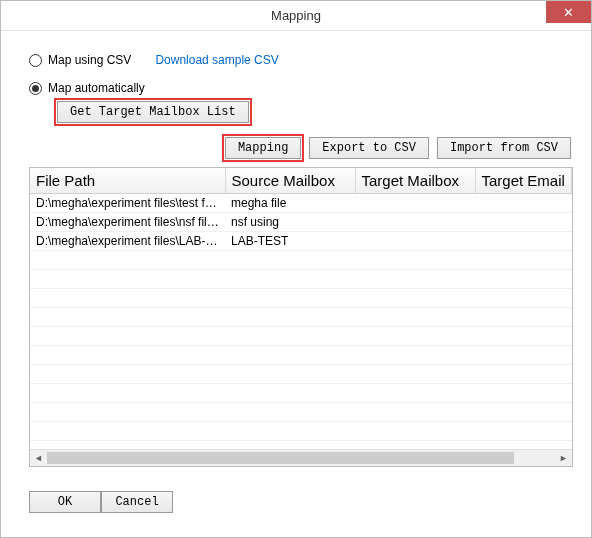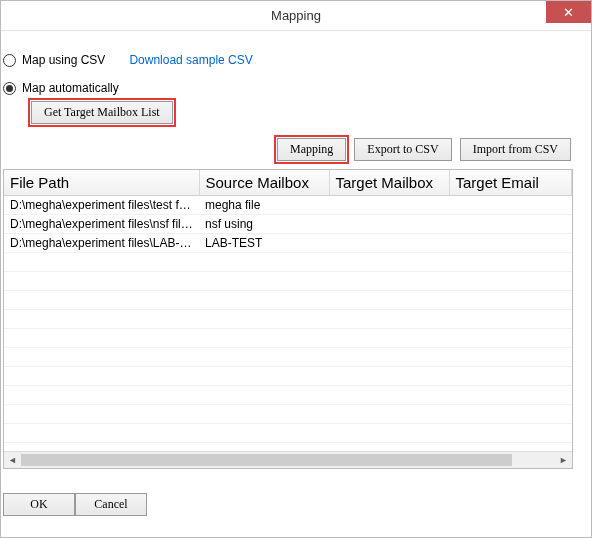--- a/index.html
+++ b/index.html
@@ -36,21 +36,21 @@
     background: #c75050;
     color: #fff;
     display: flex;
     align-items: center;
     justify-content: center;
     cursor: pointer;
     font-size: 13px;
     font-family: Arial, sans-serif;
   }
   .content {
-    padding: 22px 18px 0 2px;
+    padding: 22px 18px 0 28px;
   }
   .row {
     display: flex;
     align-items: center;
     margin-bottom: 6px;
   }
   .radio {
     width: 13px; height: 13px;
     border: 1px solid #333;
     border-radius: 50%;
@@ -70,21 +70,21 @@
     color: #0066cc;
     cursor: pointer;
     margin-left: 24px;
   }
   .btn {
     background: linear-gradient(#f5f5f5, #e8e8e8);
     border: 1px solid #999;
     padding: 3px 12px;
     font-size: 12px;
     cursor: pointer;
-    font-family: Liberation Serif, serif;
+    font-family: Liberation Mono, monospace;
   }
   .highlight-red {
     outline: 2px solid #e53935;
     outline-offset: 1px;
   }
   .get-target-wrap {
     margin-left: 28px;
     margin-top: 2px;
     margin-bottom: 14px;
   }

